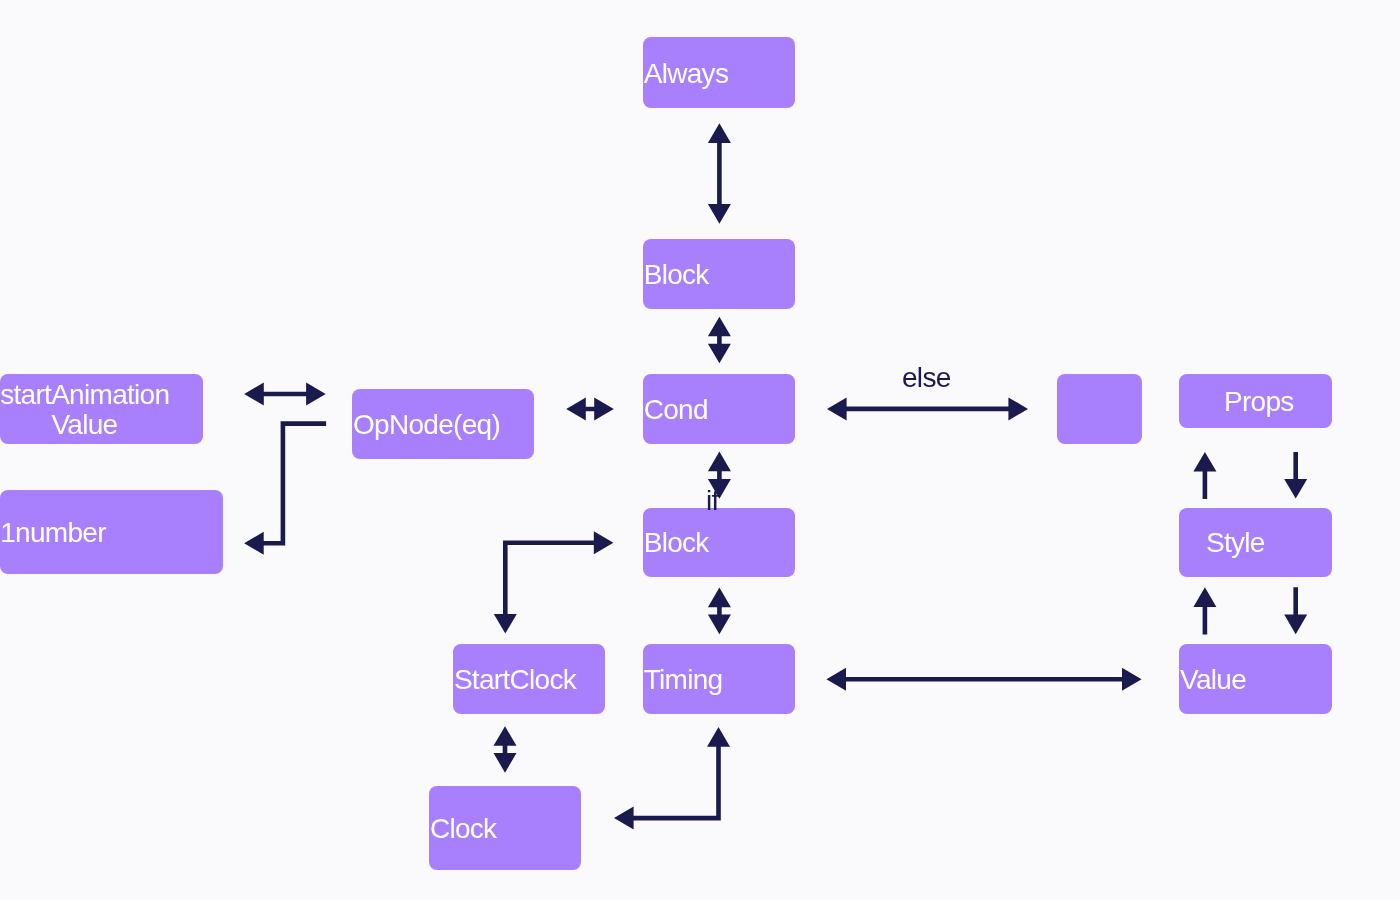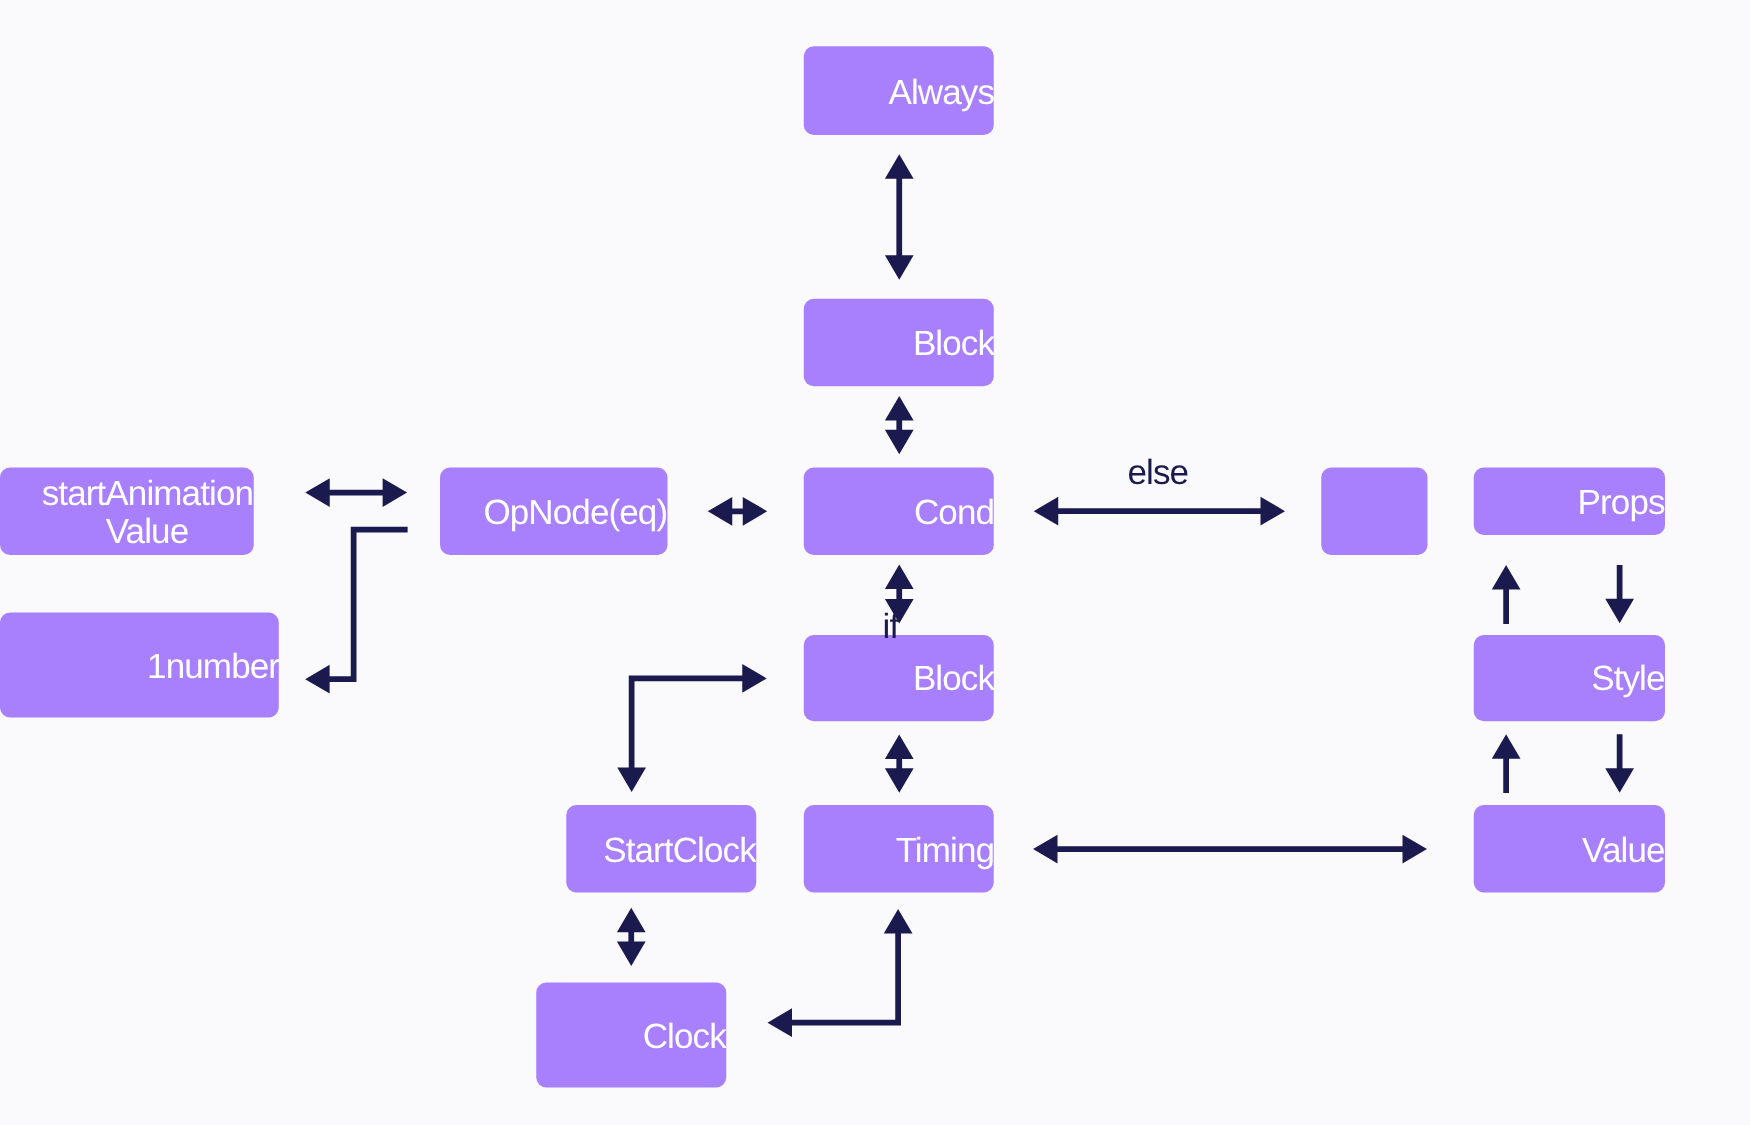--- a/index.html
+++ b/index.html
@@ -9,21 +9,21 @@
     --node-text:#ffffff;
     --edge-color:#1b1a4e;
     --label-color:#1b1a4e;
   }
   html,body{margin:0;padding:0;}
   body{width:1400px;height:900px;overflow:hidden;background:var(--bg);
        font-family:"Liberation Sans",sans-serif;}
   #stage{position:relative;width:1400px;height:900px;background:var(--bg);}
 
   .node{position:absolute;border-radius:8px;background:var(--node-fill);
-        display:flex;align-items:center;justify-content:flex-end;box-sizing:border-box;}
+        display:flex;align-items:center;justify-content:flex-start;box-sizing:border-box;}
   .node-label{display:block;text-align:center;white-space:pre-line;
               font-size:28px;line-height:30px;letter-spacing:-0.7px;text-indent:0.7px;
               color:var(--node-text);
               transform:translateY(1.2px) translateZ(0);}
 
   .edge-layer{position:absolute;left:0;top:0;width:1400px;height:900px;
               overflow:visible;pointer-events:none;}
   .edge{fill:var(--edge-color);}
 
   .edge-label{position:absolute;white-space:nowrap;color:var(--label-color);
@@ -69,21 +69,21 @@
     <div class="node" style="left: 643px; top: 644.3px; width: 152.3px; height: 70px;">
       <span class="node-label">Timing</span>
     </div>
     <div class="node" style="left: -0.5px; top: 374px; width: 203px; height: 69.5px;">
       <span class="node-label">startAnimation
 Value</span>
     </div>
     <div class="node" style="left: -0.5px; top: 490px; width: 223.8px; height: 84px;">
       <span class="node-label">1number</span>
     </div>
-    <div class="node" style="left: 352.3px; top: 374px; width: 181.5px; height: 70px;">
+    <div class="node" style="left: 352.3px; top: 389px; width: 181.5px; height: 70px;">
       <span class="node-label">OpNode(eq)</span>
     </div>
     <div class="node" style="left: 429.2px; top: 644.3px; width: 151.5px; height: 70px; margin-left: 24px;">
       <span class="node-label">StartClock</span>
     </div>
     <div class="node" style="left: 429.2px; top: 786.4px; width: 151.5px; height: 84px;">
       <span class="node-label">Clock</span>
     </div>
     <div class="node" style="left: 1056.9px; top: 373.5px; width: 85.1px; height: 70px;"></div>
     <div class="node" style="left: 1179.3px; top: 373.5px; width: 152.4px; height: 54px; padding-left: 44px;">

